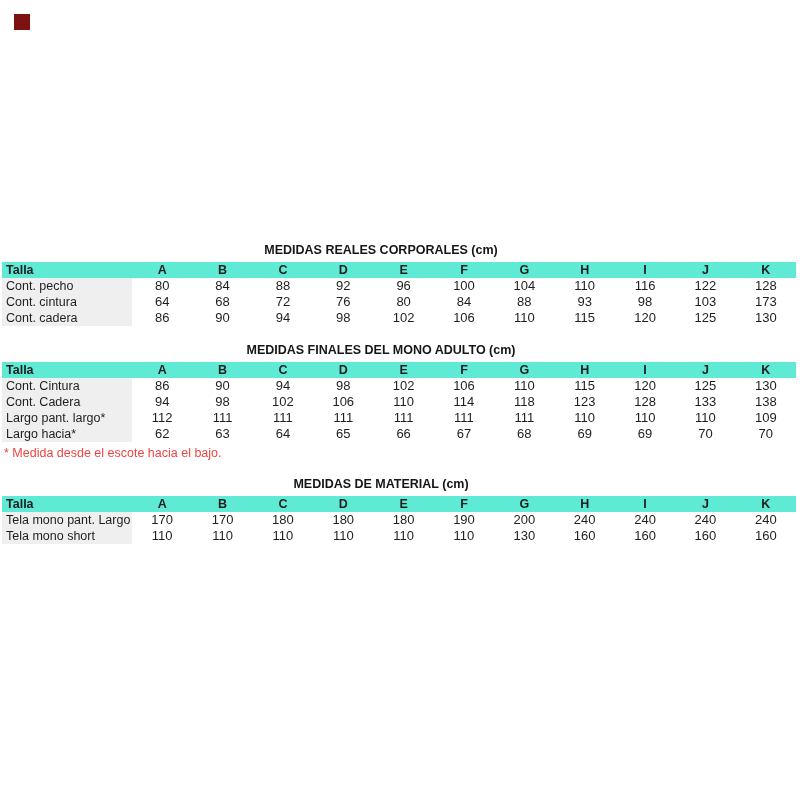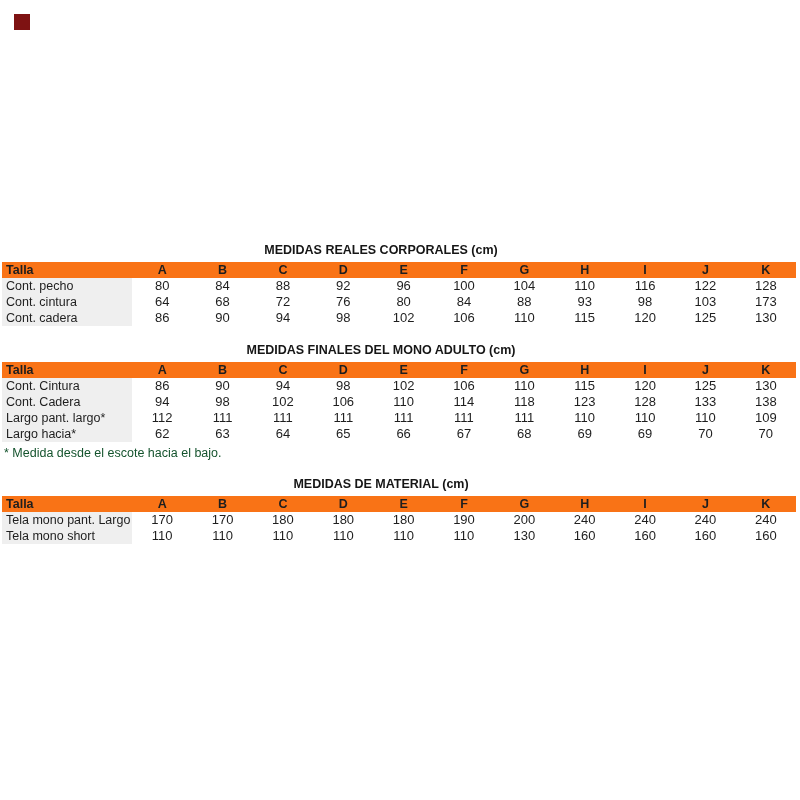--- a/index.html
+++ b/index.html
@@ -49,21 +49,21 @@
   table.size-table th,
   table.size-table td {
     padding: 0;
     height: 16px;
     line-height: 16px;
     font-size: 12.5px;
     white-space: nowrap;
     overflow: hidden;
   }
   table.size-table thead th {
-    background: #f97316;
+    background: #5eead4;
     font-weight: bold;
   }
   table.size-table thead th.label-cell,
   table.size-table tbody td.label-cell {
     text-align: left;
     padding-left: 4px;
   }
   table.size-table thead th.size-cell { text-align: center; }
   table.size-table tbody td.label-cell {
     background: #efefef;
@@ -72,21 +72,21 @@
   table.size-table tbody td.value-cell {
     text-align: center;
     font-weight: normal;
     font-size: 13px;
     background: #ffffff;
   }
   .footnote {
     font-size: 12.5px;
     line-height: 14px;
     margin: 4px 0 0 2px;
-    color: #14532d;
+    color: #ef4444;
   }
   .footnote.small { font-size: 11.5px; }
 </style>
 </head>
 <body>
 
 <div class="page">
 
   <div class="corner-marker" style="background: rgb(126, 18, 18);"></div>
 

